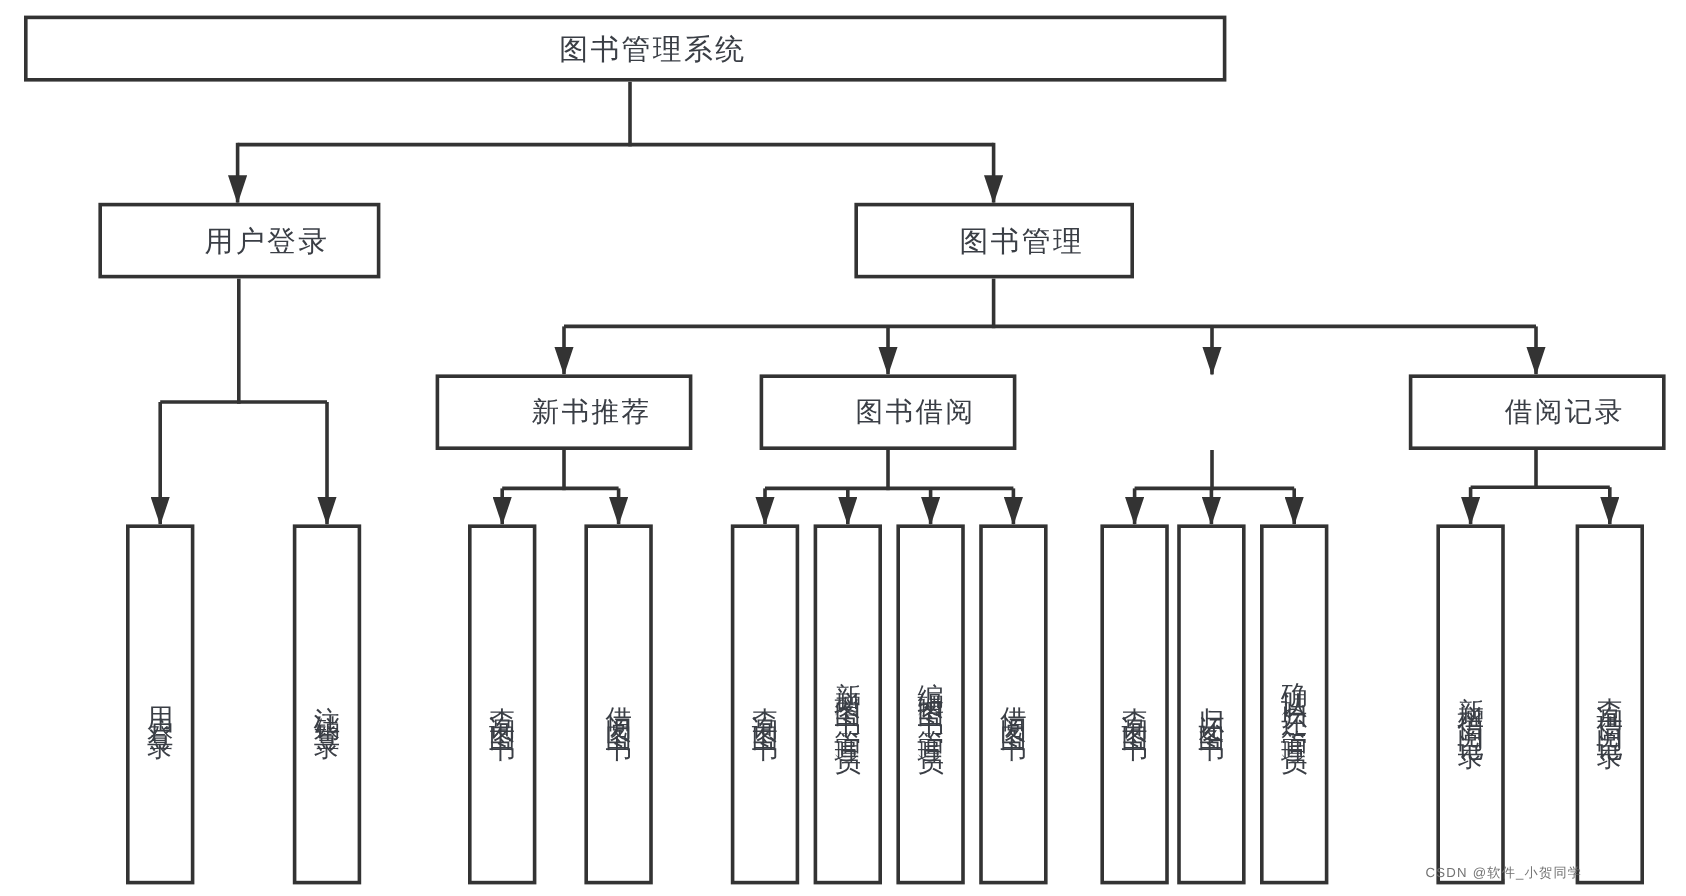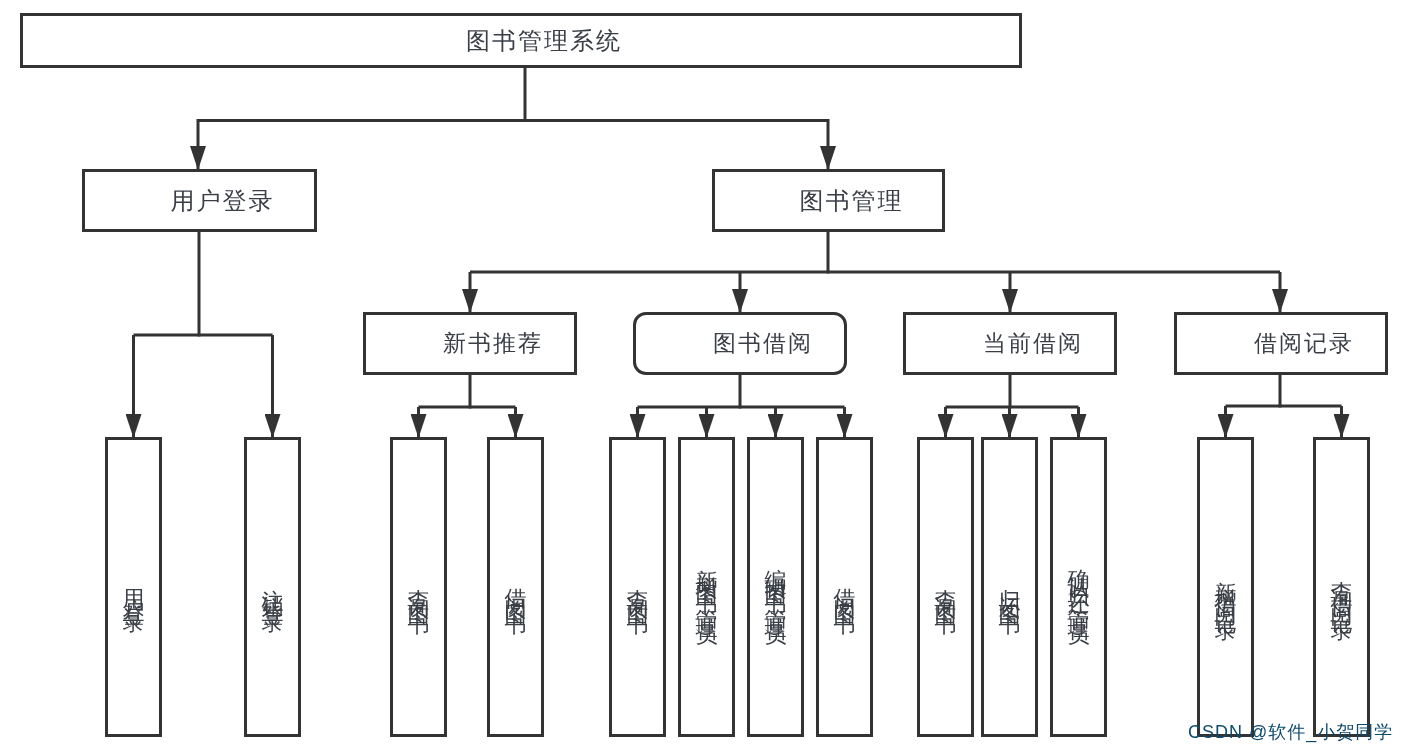--- a/index.html
+++ b/index.html
@@ -34,21 +34,21 @@
     font-size: 24px;
     letter-spacing: 2px;
     white-space: nowrap;
     padding-left: 46px;
   }
   .node.root   { left: 20px;   top: 13px;  width: 1002px; height: 55px; }
   .node.lvl1a  { left: 82px;   top: 169px; width: 235px;  height: 63px; }
   .node.lvl1b  { left: 712px;  top: 169px; width: 233px;  height: 63px; }
   .node.lvl2   { top: 312px;   width: 214px; height: 63px; font-size: 23px; }
   .node.l2a { left: 363px; }
-  .node.l2b { left: 633px; border-radius: 13px; }
+  .node.l2b { left: 633px; }
   .node.l2c { left: 903px; }
   .node.l2d { left: 1174px; }
   .leaf {
     position: absolute;
     box-sizing: border-box;
     top: 437px;
     width: 57px;
     height: 300px;
     background: #ffffff;
     border: 3px solid #333333;
@@ -59,22 +59,22 @@
     writing-mode: vertical-rl;
     text-orientation: mixed;
     font-size: 22px;
     letter-spacing: 8px;
     line-height: 1;
   }
   .watermark {
     position: absolute;
     left: 1188px;
     top: 720px;
-    font-size: 18px;
-    color: #0c4a6e;
+    font-size: 11px;
+    color: #737373;
     letter-spacing: 1px;
     z-index: 5;
     white-space: nowrap;
   }
 </style>
 </head>
 <body>
 
 <div id="stage">
 
@@ -140,21 +140,20 @@
     </g>
   </svg>
 
   <div class="node root">图书管理系统</div>
 
   <div class="node lvl1a">用户登录</div>
   <div class="node lvl2 l2a">新书推荐</div>
 
   <div class="node lvl1b">图书管理</div>
   <div class="node lvl2 l2b">图书借阅</div>
-  <div class="node lvl2 l2c">当前借阅</div>
   <div class="node lvl2 l2d">借阅记录</div>
 
   <div class="leaf" style="left:105px">用户登录</div>
   <div class="leaf" style="left:244px">注销登录</div>
 
   <div class="leaf" style="left:390px">查询图书</div>
   <div class="leaf" style="left:487px">借阅图书</div>
 
   <div class="leaf" style="left:609px">查询图书</div>
   <div class="leaf" style="left:678px">新增图书（管理员）</div>

